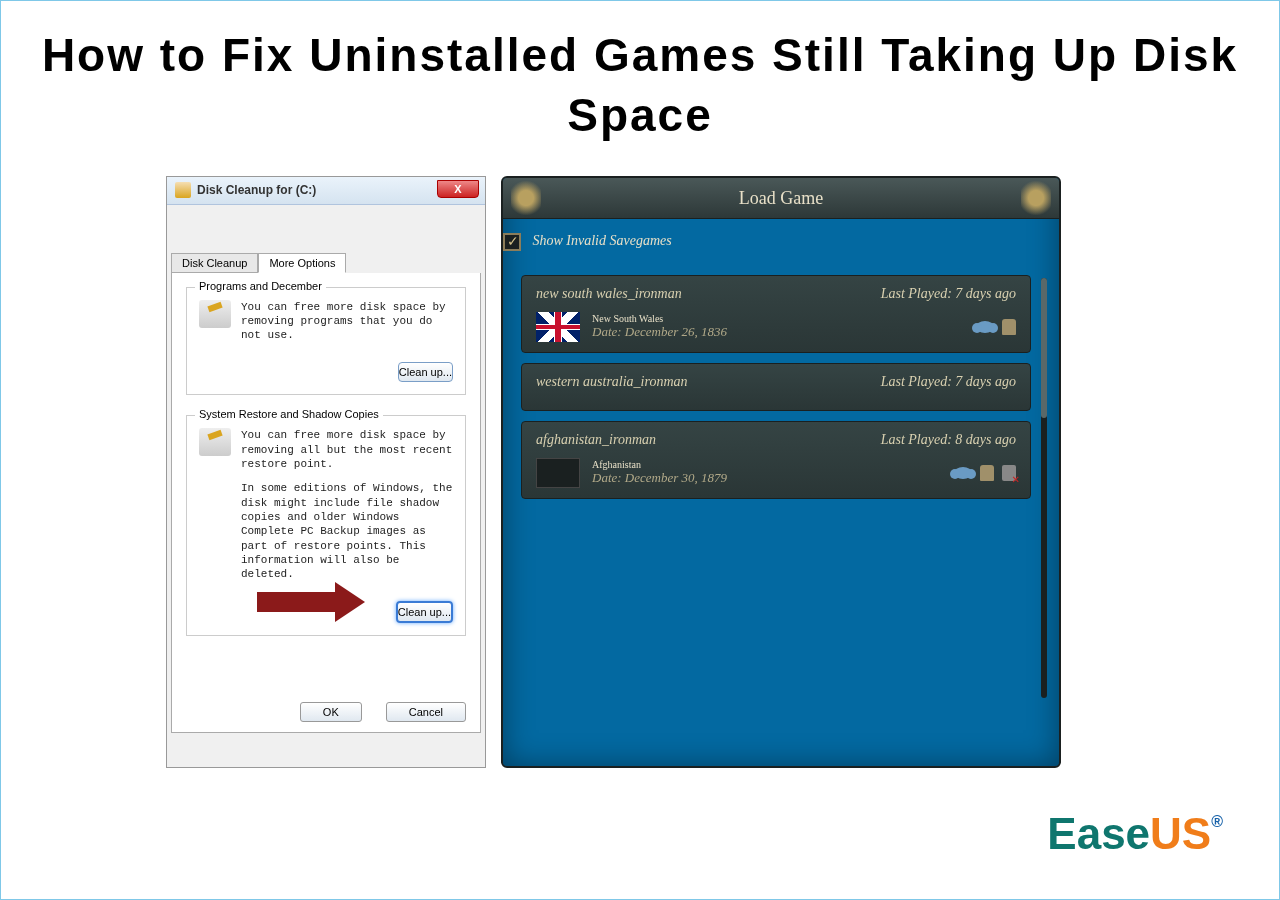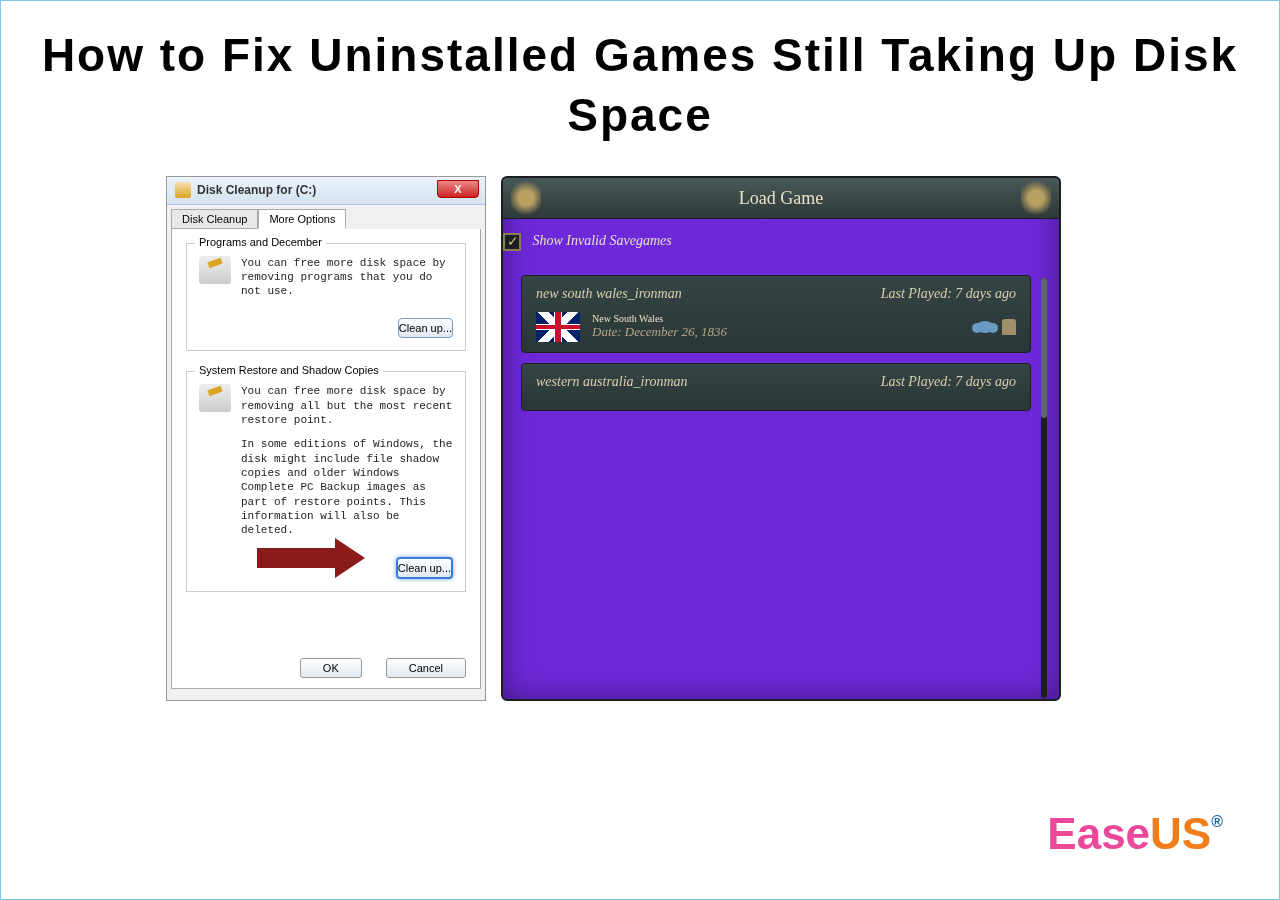--- a/index.html
+++ b/index.html
@@ -6,42 +6,42 @@
 body { font-family: Arial, sans-serif; background: #fff; width: 1280px; height: 900px; border: 1px solid #7fc8e8; position: relative; }
 .page-title { font-size: 46px; font-weight: bold; text-align: center; letter-spacing: 2px; padding: 25px 30px 10px; line-height: 1.3; }
 .content { display: flex; gap: 15px; padding: 20px 150px 0 165px; }
 
 
 .dc-window { width: 320px; border: 1px solid #999; background: #f0f0f0; font-family: 'Segoe UI', Tahoma, sans-serif; font-size: 11px; }
 .dc-titlebar { height: 28px; background: linear-gradient(#eaf3fb, #d5e3f0); display: flex; align-items: center; padding: 0 0 0 8px; position: relative; border-bottom: 1px solid #b0c4de; }
 .dc-titlebar-icon { width: 16px; height: 16px; background: linear-gradient(#f5deb3, #daa520); margin-right: 6px; border-radius: 2px; }
 .dc-titlebar-text { font-size: 12px; font-weight: bold; color: #333; }
 .dc-close { position: absolute; right: 6px; top: 3px; width: 42px; height: 18px; background: linear-gradient(#e88, #c22); border-radius: 0 0 4px 4px; color: #fff; display: flex; align-items: center; justify-content: center; font-weight: bold; font-size: 11px; border: 1px solid #a00; }
-.dc-tabs { display: flex; background: #f0f0f0; padding: 4px 4px 0 4px; }
+.dc-tabs { display: flex; background: #f0f0f0; padding: 4px 4px 0 4px; margin-top: 44px; }
 .dc-tab { padding: 3px 10px; border: 1px solid #aaa; background: #e8e8e8; font-size: 11px; position: relative; }
 .dc-tab.active { background: #fff; border-bottom: 1px solid #fff; z-index: 2; }
 .dc-body { background: #fff; margin: 0 4px 4px 4px; padding: 14px; border: 1px solid #aaa; border-top: none; min-height: 460px; position: relative; }
 .dc-group { border: 1px solid #ccc; padding: 12px; margin-bottom: 20px; position: relative; }
 .dc-group-title { position: absolute; top: -8px; left: 8px; background: #fff; padding: 0 4px; font-size: 11px; }
 .dc-group-row { display: flex; gap: 10px; }
 .dc-icon { width: 32px; height: 28px; background: linear-gradient(#eee, #ccc); border-radius: 3px; flex-shrink: 0; position: relative; }
 .dc-icon::after { content: ''; position: absolute; width: 14px; height: 6px; background: #daa520; top: 4px; left: 9px; transform: rotate(-20deg); }
 .dc-text { font-size: 11px; line-height: 1.3; color: #222; }
 .dc-text p { margin-bottom: 10px; font-family: Liberation Mono, monospace; }
 .dc-btn-row { text-align: right; margin-top: 10px; }
 .dc-cleanup-btn { padding: 3px 0; font-size: 11px; background: linear-gradient(#fff, #e0e8f0); border: 1px solid #7a9ec7; border-radius: 4px; }
 .dc-cleanup-btn.highlighted { border: 2px solid #3a7bd5; box-shadow: 0 0 4px #6af; }
 .dc-arrow { position: absolute; left: 85px; bottom: 110px; width: 120px; height: 40px; }
 .dc-arrow-body { width: 80px; height: 20px; background: #8b1a1a; position: absolute; top: 10px; }
 .dc-arrow-head { position: absolute; left: 78px; top: 0; width: 0; height: 0; border-top: 20px solid transparent; border-bottom: 20px solid transparent; border-left: 30px solid #8b1a1a; }
 .dc-footer { position: absolute; bottom: 10px; right: 14px; display: flex; gap: 24px; }
 .dc-footer-btn { padding: 3px 22px; font-size: 11px; background: linear-gradient(#fff, #e0e8f0); border: 1px solid #999; border-radius: 3px; }
 
 
-.gp { width: 560px; height: 525px; background: #6d28d9; border: 2px solid #1a2020; border-radius: 6px; overflow: hidden; position: relative; font-family: Georgia, serif; box-shadow: inset 0 0 30px rgba(0,0,0,.4); }
+.gp { width: 560px; height: 592px; background: #0369a1; border: 2px solid #1a2020; border-radius: 6px; overflow: hidden; position: relative; font-family: Georgia, serif; box-shadow: inset 0 0 30px rgba(0,0,0,.4); }
 .gp::before { content:''; position:absolute; top:0; left:0; right:0; height:40px; background: linear-gradient(#4a5858, #2d3838); border-bottom: 1px solid #1a2020; }
 .gp::after { content:''; position:absolute; top:0; left:8px; width:30px; height:40px; background: radial-gradient(circle, #b8a060 30%, transparent 70%); }
 .gp-corner2 { position:absolute; top:0; right:8px; width:30px; height:40px; background: radial-gradient(circle, #b8a060 30%, transparent 70%); }
 .gp-title { position: relative; z-index: 2; text-align: center; color: #e8e0c8; font-size: 18px; padding: 10px 0 8px; font-family: Georgia, serif; }
 .gp-checkbox-row { text-align: left; padding: 16px 0; color: #e8e0c8; font-size: 14px; font-style: italic; position: relative; z-index: 2; }
 .gp-checkbox { display: inline-block; width: 18px; height: 18px; border: 2px solid #8b7d5a; background: #1a2020; vertical-align: middle; margin-right: 8px; position: relative; }
 .gp-checkbox::after { content: '✓'; color: #d4c088; position: absolute; top: -2px; left: 2px; font-size: 14px; font-style: normal; }
 .gp-list { padding: 8px 28px 0 18px; position: relative; }
 .gp-scrollbar { position: absolute; right: 12px; top: 100px; width: 6px; height: 420px; background: #1a2020; border-radius: 3px; }
 .gp-scrollbar-thumb { width: 6px; height: 140px; background: #5a6868; border-radius: 3px; }
@@ -57,21 +57,21 @@
 .gp-icons { margin-left: auto; display: flex; gap: 8px; align-items: center; }
 .gp-cloud { width: 18px; height: 12px; background: #6a9bc4; border-radius: 50%; position: relative; }
 .gp-cloud::before { content:''; position:absolute; width:10px; height:10px; background:#6a9bc4; border-radius:50%; left:-4px; top:2px; }
 .gp-cloud::after { content:''; position:absolute; width:10px; height:10px; background:#6a9bc4; border-radius:50%; right:-4px; top:2px; }
 .gp-fist { width: 14px; height: 16px; background: #a0906a; border-radius: 3px 3px 1px 1px; }
 .gp-trophy { width: 14px; height: 16px; background: #888; border-radius: 2px; position: relative; }
 .gp-trophy::after { content:'✕'; position:absolute; color:#c22; font-size:10px; right:-4px; bottom:-4px; font-style:normal; }
 
 
 .logo { position: absolute; right: 56px; bottom: 40px; font-size: 44px; font-weight: bold; font-family: Arial, sans-serif; }
-.logo-ease { color: #ec4899; }
+.logo-ease { color: #0f766e; }
 .logo-us { color: #f07d1a; }
 .logo-r { font-size: 16px; vertical-align: top; color: #1560a8; position: relative; top: 4px; }
 </style>
 </head>
 <body>
 
 <h1 class="page-title">How to Fix Uninstalled Games Still Taking Up Disk Space</h1>
 
 <div class="content">
 
@@ -157,20 +157,38 @@
         </div>
       </div>
 
       <div class="gp-item">
         <div class="gp-item-head">
           <span>western australia_ironman</span>
           <span>Last Played: 7 days ago</span>
         </div>
       </div>
 
+      <div class="gp-item">
+        <div class="gp-item-head">
+          <span>afghanistan_ironman</span>
+          <span>Last Played: 8 days ago</span>
+        </div>
+        <div class="gp-item-body">
+          <div class="gp-flag blank"></div>
+          <div>
+            <div class="gp-country">Afghanistan</div>
+            <div class="gp-date">Date: December 30, 1879</div>
+          </div>
+          <div class="gp-icons">
+            <span class="gp-cloud"></span>
+            <span class="gp-fist"></span>
+            <span class="gp-trophy"></span>
+          </div>
+        </div>
+      </div>
 
     </div>
   </div>
 
 </div>
 
 <div class="logo">
   <span class="logo-ease">Ease</span><span class="logo-us">US</span><span class="logo-r">®</span>
 </div>
 

